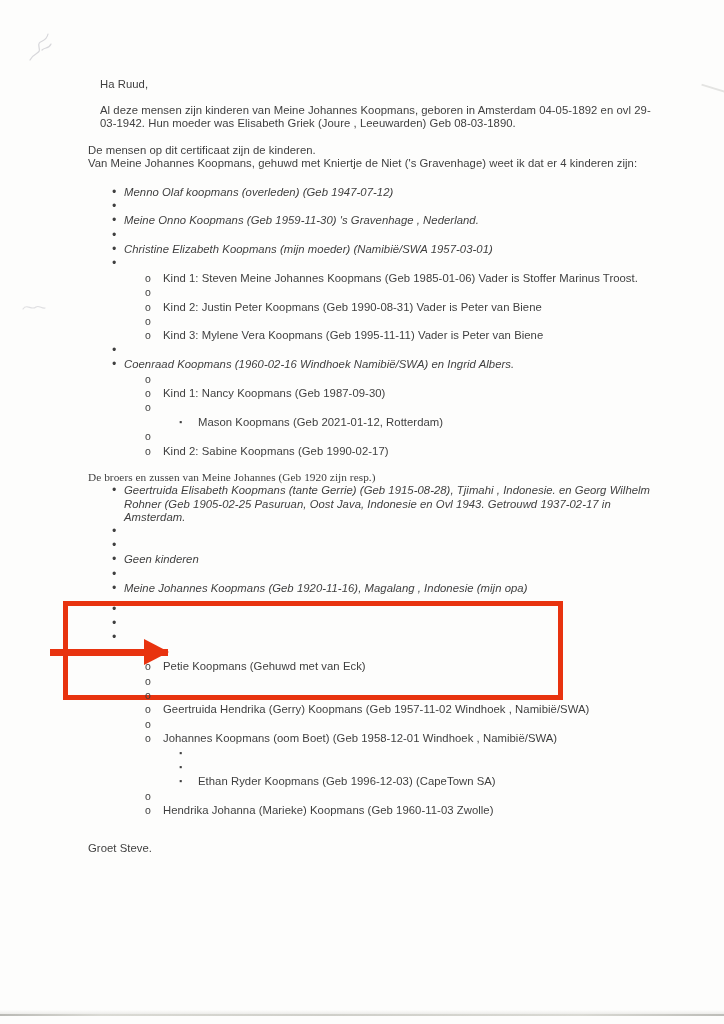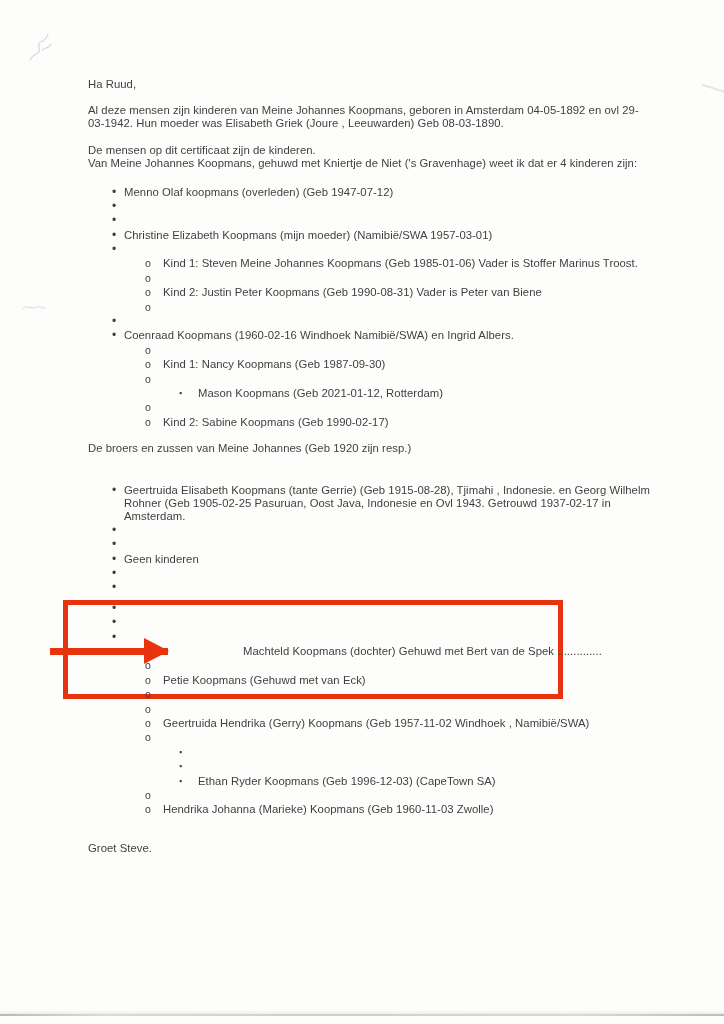--- a/index.html
+++ b/index.html
@@ -12,28 +12,28 @@
   .page{
     position:absolute;inset:0;
     background:#fdfdfc;
     overflow:hidden;
   }
   .content{
     position:absolute;left:88px;top:78px;width:566px;
     font-size:11.3px;line-height:13.5px;color:#3f3f3f;
     letter-spacing:0.05px;
   }
-  .para{margin:0 0 12px 0;}
+  .para{margin:0 0 12px 12px;}
   .para.tight{margin-bottom:13px;}
   .block2{margin:0 0 15px 0;}
-  .heading{margin:0 0 28px 0;}
+  .heading{margin:0 0 0 0;font-family:Liberation Serif, serif;}
   .list{margin:0 0 12px 0;}
   .list.nogap{margin-bottom:1px;}
   .li{position:relative;min-height:14.4px;line-height:13.4px;}
-  .l1{padding-left:36px;}
+  .l1{padding-left:36px;font-style:italic;}
   .l2{padding-left:75px;}
   .l3{padding-left:110px;}
   .l4{padding-left:155px;}
   .mk{position:absolute;top:0;color:#3f3f3f;}
   .l1 .mk{left:24px;}
   .l2 .mk{left:57px;}
   .l3 .mk{left:91px;}
   .m-d::before{content:"\2022";font-size:12px;}
   .m-o::before{content:"o";font-size:10.5px;}
   .m-s::before{content:"\25AA";font-size:8.5px;position:relative;top:-1px;}
@@ -96,65 +96,67 @@
     <div class="para tight">Al deze mensen zijn kinderen van Meine Johannes Koopmans, geboren in Amsterdam 04-05-1892 en ovl 29-03-1942. Hun moeder was Elisabeth Griek (Joure , Leeuwarden) Geb 08-03-1890.</div>
 
     <div class="block2">
       <div>De mensen op dit certificaat zijn de kinderen.</div>
       <div>Van Meine Johannes Koopmans, gehuwd met Kniertje de Niet ('s Gravenhage) weet ik dat er 4 kinderen zijn:</div>
     </div>
 
     <div class="list">
       <div class="li l1"><span class="mk m-d"></span><span class="tx">Menno Olaf koopmans (overleden) (Geb 1947-07-12)</span></div>
       <div class="li l1"><span class="mk m-d"></span><span class="tx"></span></div>
+      <div class="li l1"><span class="mk m-d"></span><span class="tx">Meine Onno Koopmans (Geb 1959-11-30) 's Gravenhage , Nederland.</span></div>
       <div class="li l1"><span class="mk m-d"></span><span class="tx"></span></div>
       <div class="li l1"><span class="mk m-d"></span><span class="tx">Christine Elizabeth Koopmans (mijn moeder) (Namibië/SWA 1957-03-01)</span></div>
       <div class="li l1"><span class="mk m-d"></span><span class="tx"></span></div>
       <div class="li l2"><span class="mk m-o"></span><span class="tx">Kind 1: Steven Meine Johannes Koopmans (Geb 1985-01-06) Vader is Stoffer Marinus Troost.</span></div>
       <div class="li l2"><span class="mk m-o"></span><span class="tx"></span></div>
       <div class="li l2"><span class="mk m-o"></span><span class="tx">Kind 2: Justin Peter Koopmans (Geb 1990-08-31) Vader is Peter van Biene</span></div>
       <div class="li l2"><span class="mk m-o"></span><span class="tx"></span></div>
+      <div class="li l2"><span class="mk m-o"></span><span class="tx">Kind 3: Mylene Vera Koopmans (Geb 1995-11-11) Vader is Peter van Biene</span></div>
       <div class="li l1"><span class="mk m-d"></span><span class="tx"></span></div>
       <div class="li l1"><span class="mk m-d"></span><span class="tx">Coenraad Koopmans (1960-02-16 Windhoek Namibië/SWA) en Ingrid Albers.</span></div>
       <div class="li l2"><span class="mk m-o"></span><span class="tx"></span></div>
       <div class="li l2"><span class="mk m-o"></span><span class="tx">Kind 1: Nancy Koopmans (Geb 1987-09-30)</span></div>
       <div class="li l2"><span class="mk m-o"></span><span class="tx"></span></div>
       <div class="li l3"><span class="mk m-s"></span><span class="tx">Mason Koopmans (Geb 2021-01-12, Rotterdam)</span></div>
       <div class="li l2"><span class="mk m-o"></span><span class="tx"></span></div>
       <div class="li l2"><span class="mk m-o"></span><span class="tx">Kind 2: Sabine Koopmans (Geb 1990-02-17)</span></div>
     </div>
 
     <div class="heading">De broers en zussen van Meine Johannes (Geb 1920 zijn resp.)</div>
 
     <div class="list nogap">
       <div class="li l1"><span class="mk m-d"></span><span class="tx">Geertruida Elisabeth Koopmans (tante Gerrie) (Geb 1915-08-28), Tjimahi , Indonesie. en Georg Wilhelm Rohner (Geb 1905-02-25 Pasuruan, Oost Java, Indonesie en Ovl 1943. Getrouwd 1937-02-17 in Amsterdam.</span></div>
       <div class="li l1"><span class="mk m-d"></span><span class="tx"></span></div>
       <div class="li l1"><span class="mk m-d"></span></div>
       <div class="li l1"><span class="mk m-d"></span><span class="tx">Geen kinderen</span></div>
       <div class="li l1"><span class="mk m-d"></span><span class="tx"></span></div>
-      <div class="li l1"><span class="mk m-d"></span></div>
+      <div class="li l1"><span class="mk m-d"></span><span class="tx">Meine Johannes Koopmans (Geb 1920-11-16), Magalang , Indonesie  (mijn opa)</span></div>
     </div>
 
     <div class="boxwrap">
       <div class="redbox"></div>
       <div class="li l1"><span class="mk m-d"></span><span class="tx"></span></div>
       <div class="li l1"><span class="mk m-d"></span></div>
       <div class="li l1"><span class="mk m-d"></span><span class="tx"></span></div>
-      <div class="li l4"><span class="tx">Machteld Koopmans (dochter) Gehuwd met Bert van de Spek ..............</span></div>
       <div class="li l2"><span class="mk m-o"></span><span class="tx"></span></div>
       <div class="li l2"><span class="mk m-o"></span><span class="tx">Petie Koopmans (Gehuwd met van Eck)</span></div>
       <div class="li l2"><span class="mk m-o"></span><span class="tx"></span></div>
       <div class="arrow-shaft"></div>
       <div class="arrow-head"></div>
     </div>
 
     <div class="list">
       <div class="li l2"><span class="mk m-o"></span><span class="tx"></span></div>
       <div class="li l2"><span class="mk m-o"></span><span class="tx">Geertruida Hendrika (Gerry) Koopmans (Geb 1957-11-02 Windhoek , Namibië/SWA)</span></div>
       <div class="li l2"><span class="mk m-o"></span><span class="tx"></span></div>
+      <div class="li l2"><span class="mk m-o"></span><span class="tx">Johannes Koopmans (oom Boet) (Geb 1958-12-01 Windhoek , Namibië/SWA)</span></div>
       <div class="li l3"><span class="mk m-s"></span><span class="tx"></span></div>
       <div class="li l3"><span class="mk m-s"></span><span class="tx"></span></div>
       <div class="li l3"><span class="mk m-s"></span><span class="tx">Ethan Ryder Koopmans (Geb 1996-12-03)  (CapeTown SA)</span></div>
       <div class="li l2"><span class="mk m-o"></span><span class="tx"></span></div>
       <div class="li l2"><span class="mk m-o"></span><span class="tx">Hendrika Johanna (Marieke) Koopmans (Geb 1960-11-03 Zwolle)</span></div>
     </div>
 
     <div class="closing">Groet Steve.</div>
 
   </div>

